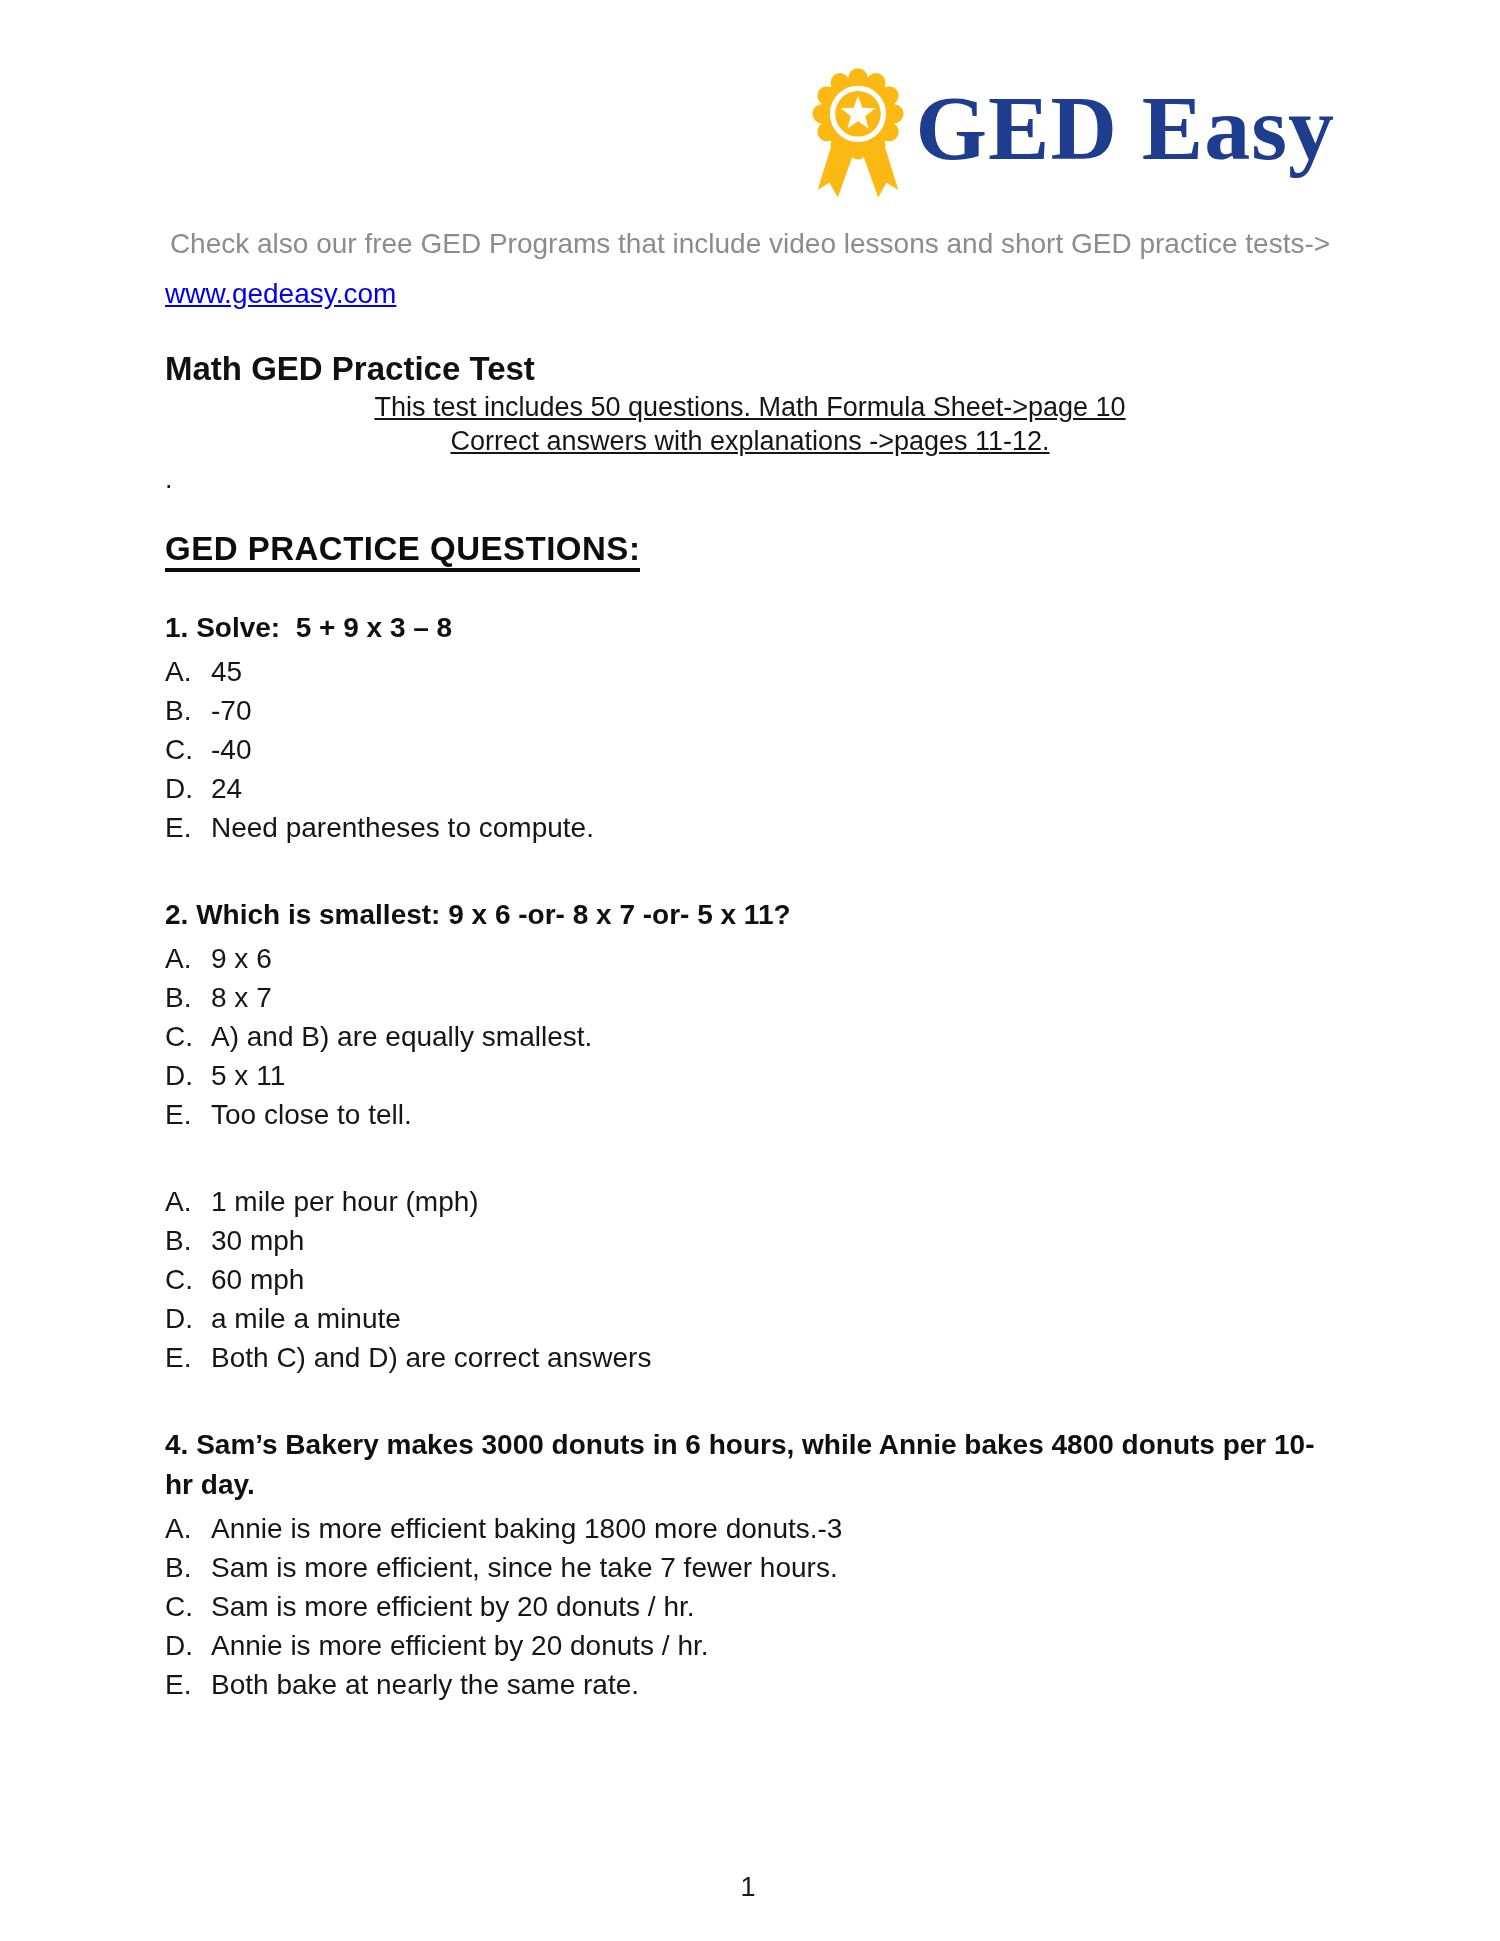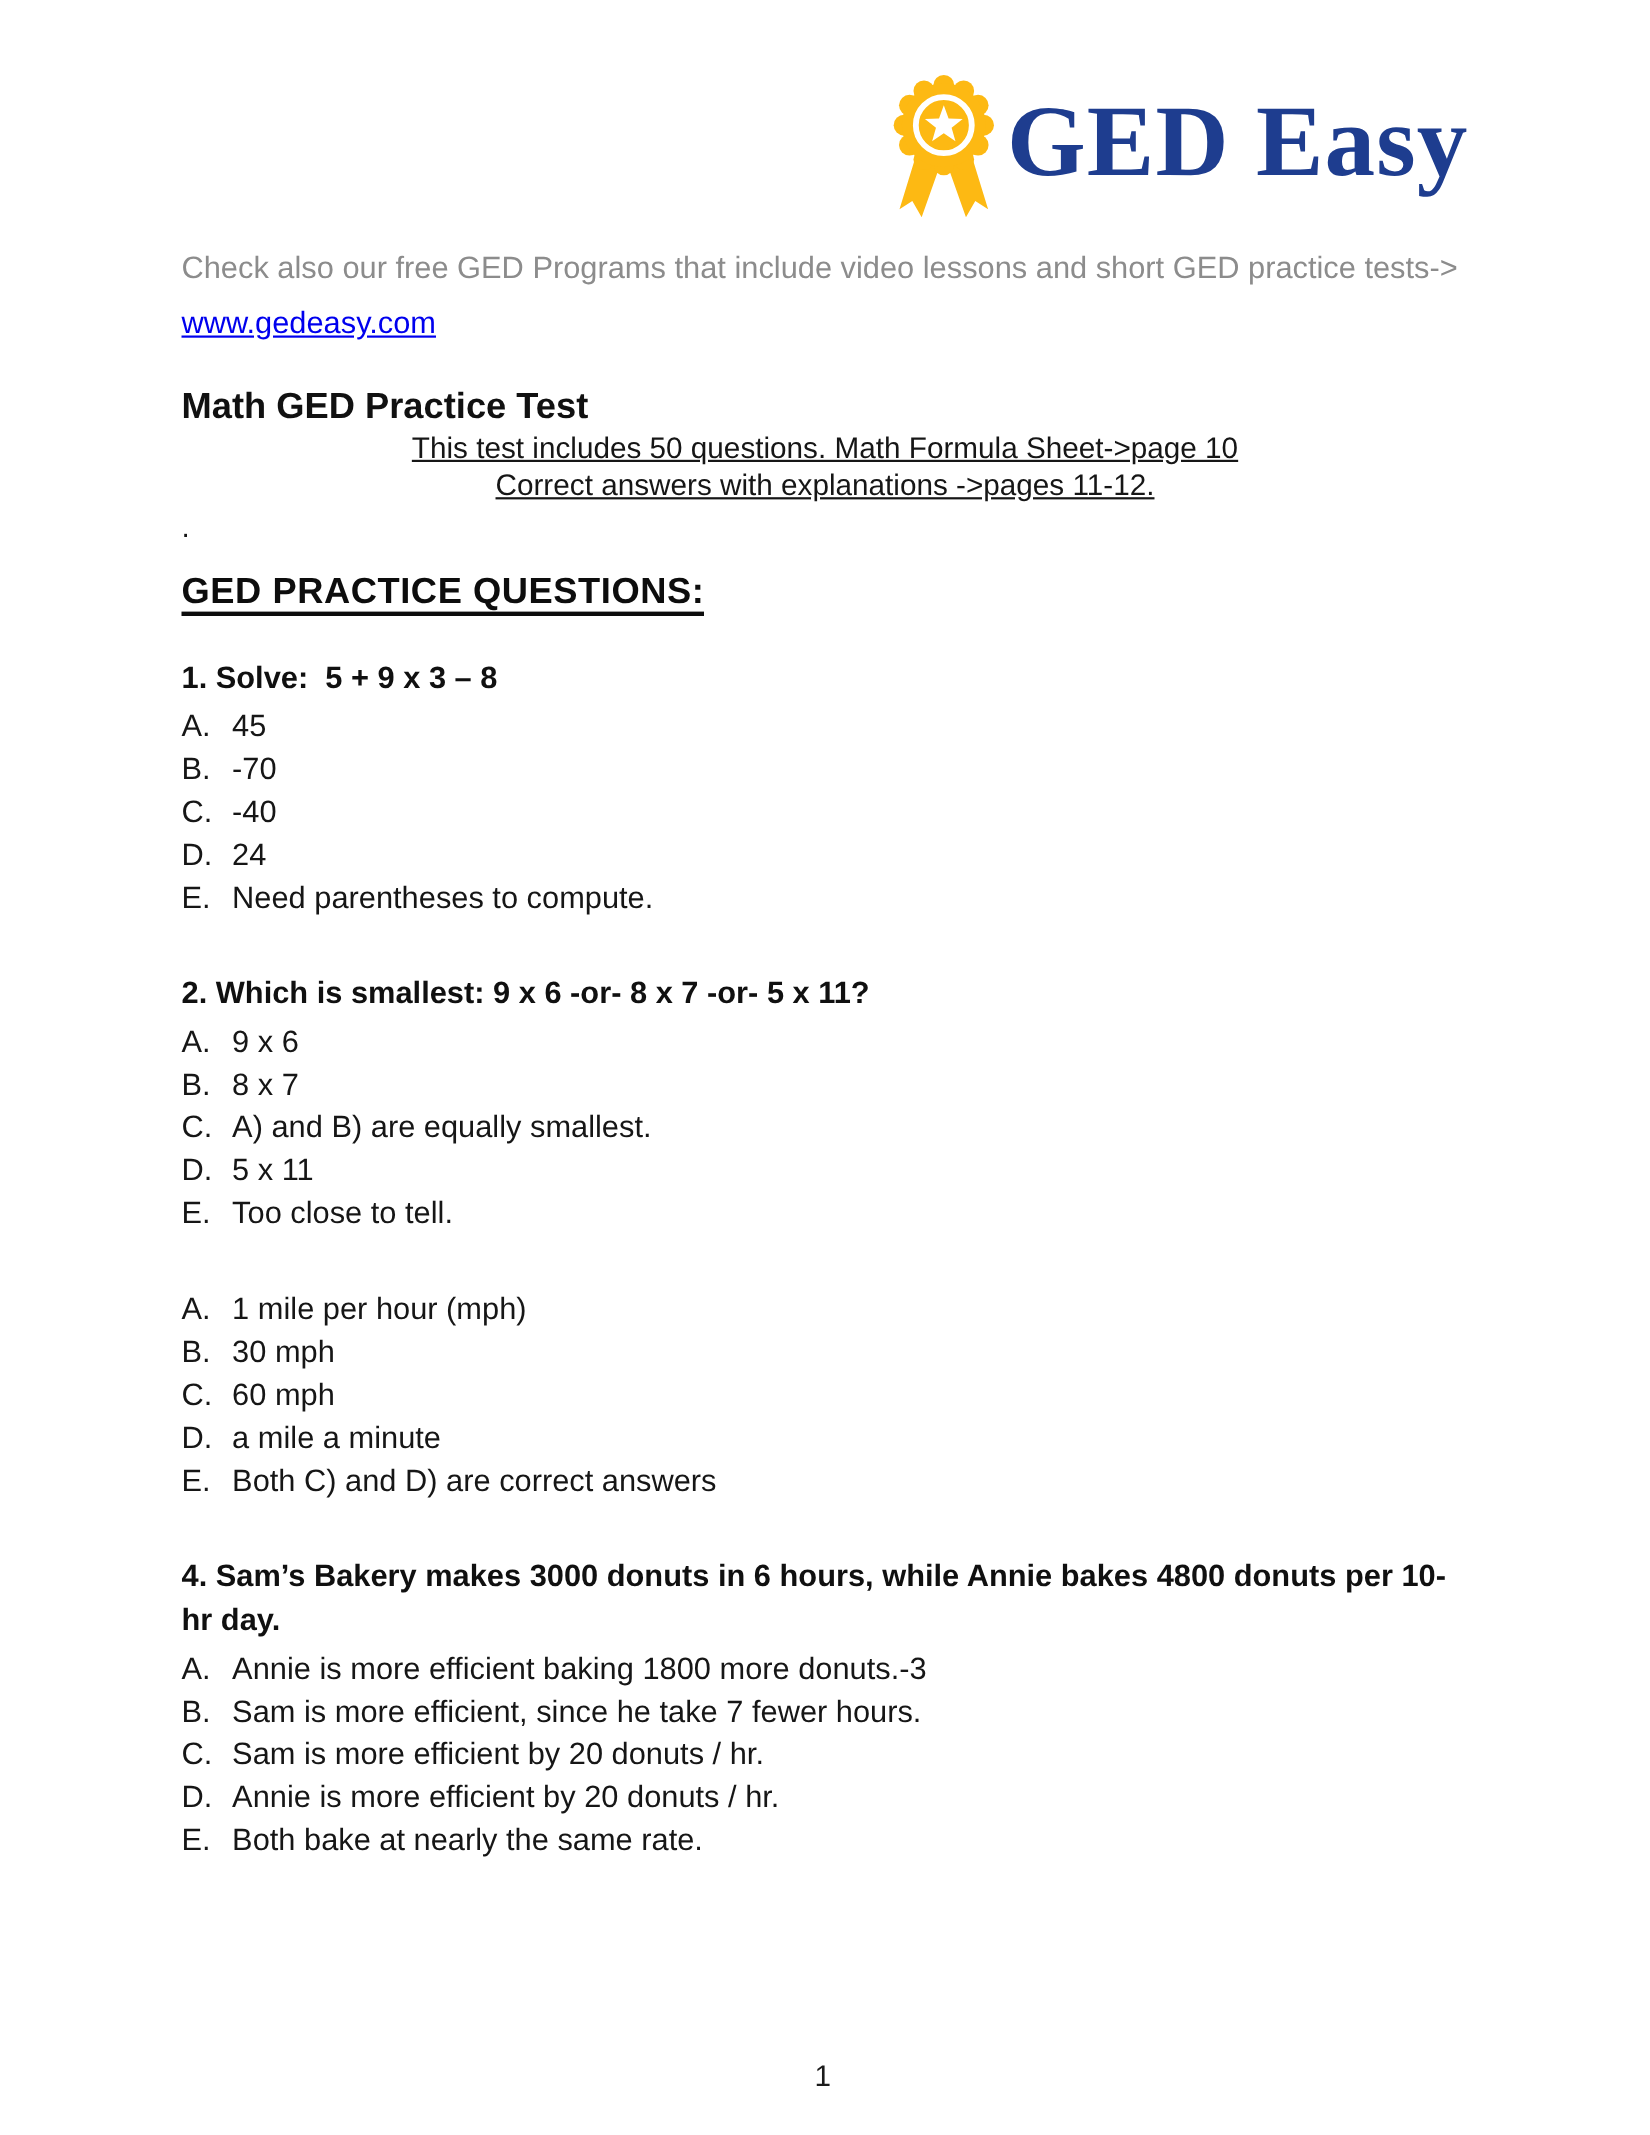--- a/index.html
+++ b/index.html
@@ -14,31 +14,31 @@
   
   .logo-row { display:flex; justify-content:flex-end; align-items:center; height:150px; }
   .badge { width:106px; height:142px; flex:0 0 auto; margin-right:4px; }
   .wordmark {
     font-family:"Liberation Serif","DejaVu Serif",serif;
     font-weight:700; font-size:92px; line-height:1;
     color:#1e3d8f; letter-spacing:1px; margin-top:-14px;
   }
 
   
-  .promo { margin-top:16px; font-size:28px; line-height:36px; color:#8c8c8c; }
+  .promo { margin-top:16px; text-align:center; font-size:28px; line-height:36px; color:#8c8c8c; }
   .link-line { margin-top:14px; text-align:left; font-size:28px; line-height:36px; }
   .link-line a { color:#0000EE; text-decoration:underline; cursor:pointer; }
 
   
   .doc-title { margin-top:36px; text-align:left; font-size:33px; line-height:42px; font-weight:700; color:#111; }
   .doc-sub { text-align:center; font-size:27px; line-height:34px; color:#161616;text-decoration:underline; }
   .stray-dot { margin-top:4px; font-size:27px; line-height:34px; color:#161616; }
 
   
-  .section-heading { margin-top:20px; font-size:33px; line-height:42px; font-weight:700; color:#0d0d0d; letter-spacing:0.5px; }
+  .section-heading { margin-top:32px; font-size:33px; line-height:42px; font-weight:700; color:#0d0d0d; letter-spacing:0.5px; }
   .section-heading span { border-bottom:4px solid #0d0d0d; padding-bottom:1px; }
 
   
   .question { margin-top:48px; }
   .question.first { margin-top:38px; }
   .prompt { font-size:28px; line-height:40px; font-weight:700; color:#101010; margin-bottom:4px; }
   .option { display:flex; font-size:28px; line-height:39px; color:#161616; }
   .option .letter { width:46px; flex:0 0 auto; }
   .option .text { flex:1; }
 

